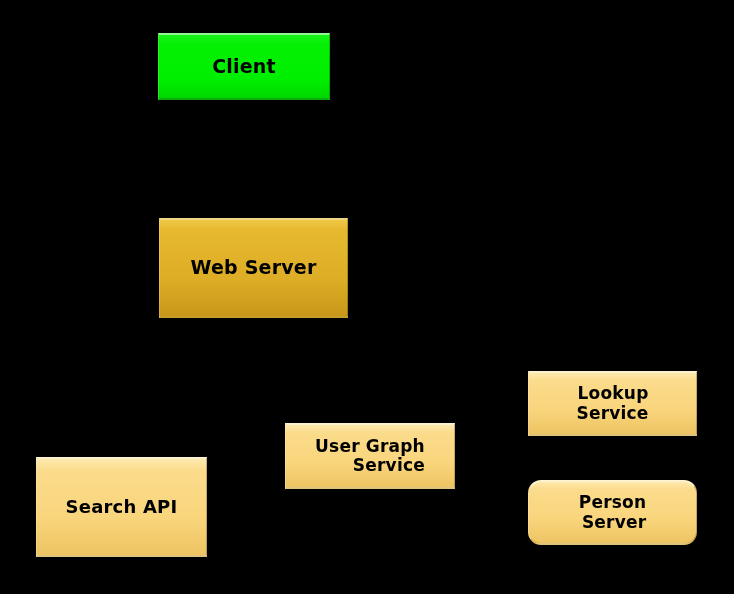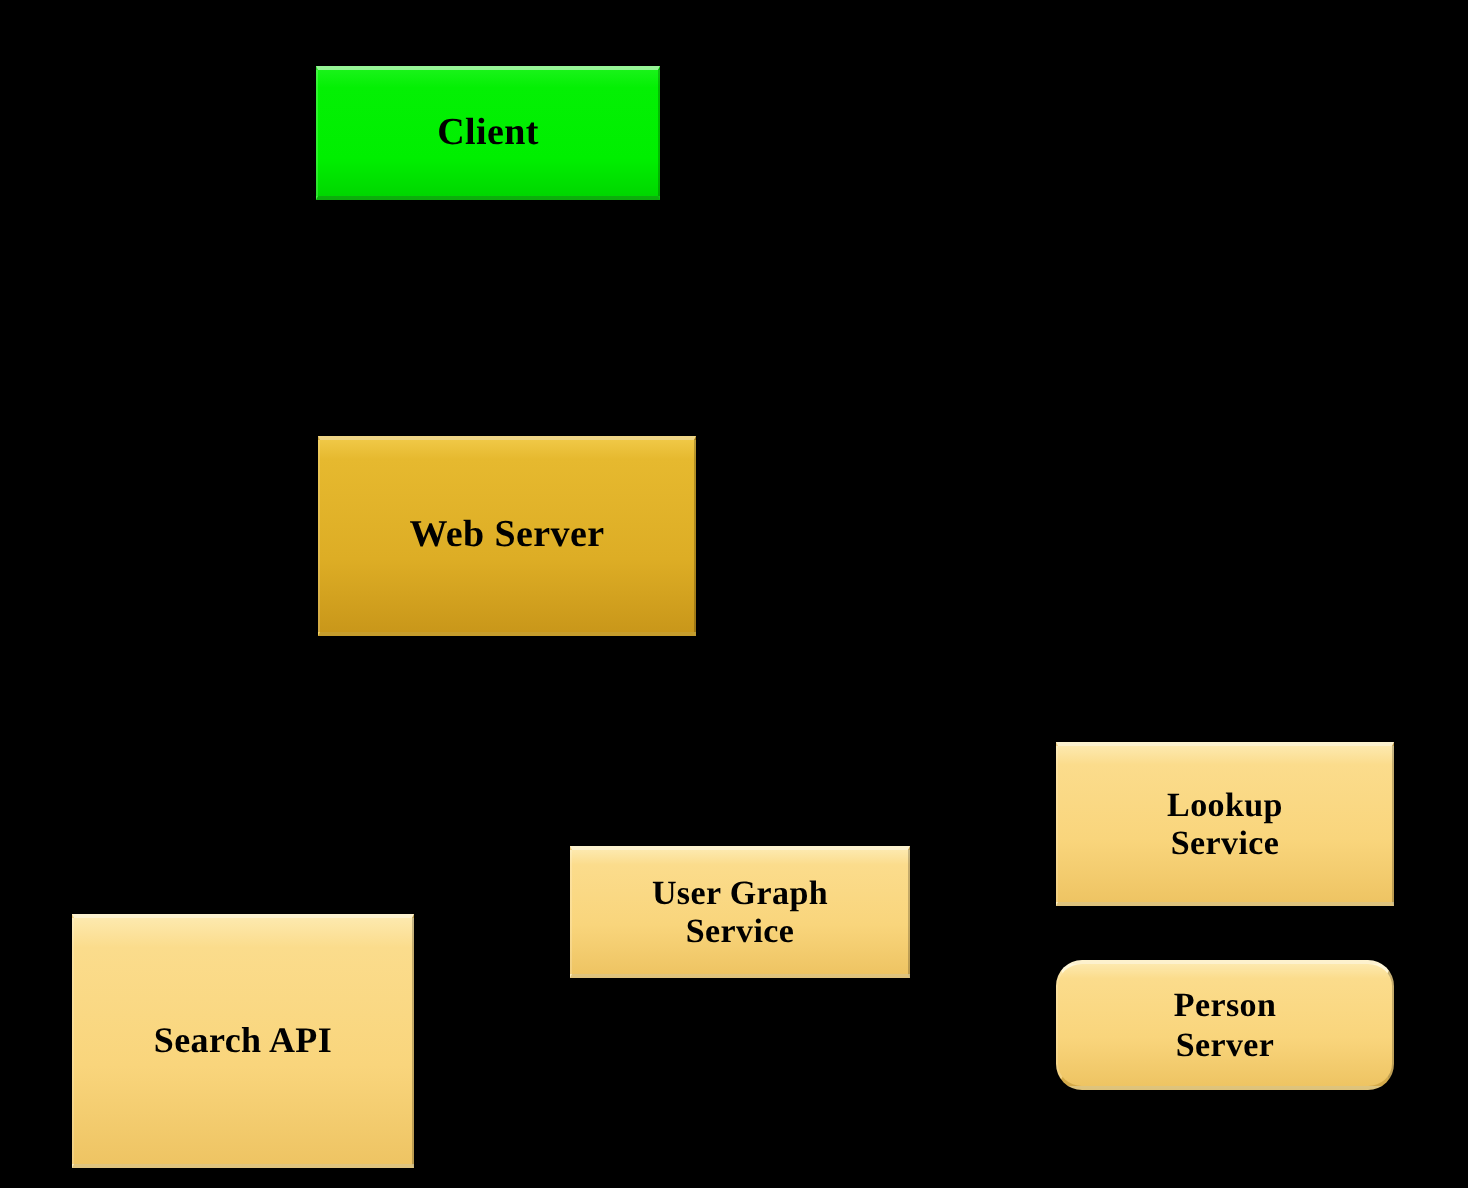--- a/index.html
+++ b/index.html
@@ -13,32 +13,31 @@
     height: 594px;
     background: #000000;
     overflow: hidden;
     font-family: "DejaVu Sans", "Liberation Sans", sans-serif;
   }
   .node {
     position: absolute;
     display: flex;
     align-items: center;
     justify-content: center;
-    text-align: center;
+    text-align: right;
     box-sizing: border-box;
     color: #000000;
     font-weight: bold;
     letter-spacing: 0.2px;
     line-height: 1.12;
     
     border-top: 2px solid rgba(255,255,255,0.45);
     border-left: 1px solid rgba(255,255,255,0.18);
     border-bottom: 2px solid rgba(0,0,0,0.28);
     border-right: 1px solid rgba(0,0,0,0.22);
-    font-family: Liberation Serif, serif;
   }
   .node .label {
     white-space: pre-line;
     padding: 0 4px;
   }
 
   
   .node.green {
     background: linear-gradient(to bottom,
                 #19f319 0%,
@@ -73,32 +72,32 @@
 <div id="canvas" style="background: rgb(0, 0, 0);">
 
   <div class="node green" id="node-client" style="left: 158px; top: 33px; width: 172px; height: 67px; font-size: 19px;">
     <span class="label">Client</span>
   </div>
 
   <div class="node gold" id="node-web-server" style="left: 159px; top: 218px; width: 189px; height: 100px; font-size: 19px;">
     <span class="label">Web Server</span>
   </div>
 
-  <div class="node amber" id="node-lookup-service" style="left: 528px; top: 371px; width: 169px; height: 82px; font-size: 17px;">
+  <div class="node amber" id="node-lookup-service" style="left: 528px; top: 371px; width: 169px; height: 65px; font-size: 17px;">
     <span class="label">Lookup
 Service</span>
   </div>
 
   <div class="node amber" id="node-user-graph-service" style="left: 285px; top: 423px; width: 170px; height: 66px; font-size: 17px;">
     <span class="label">User Graph
 Service</span>
   </div>
 
   <div class="node amber" id="node-person-server" style="left: 528px; top: 480px; width: 169px; height: 65px; font-size: 17px; border-radius: 13px;">
     <span class="label">Person
 Server</span>
   </div>
 
-  <div class="node amber" id="node-search-api" style="left: 36px; top: 457px; width: 171px; height: 127px; font-size: 18px;">
+  <div class="node amber" id="node-search-api" style="left: 36px; top: 457px; width: 171px; height: 100px; font-size: 18px;">
     <span class="label">Search API</span>
   </div>
 
 </div>
 
 </body></html>

